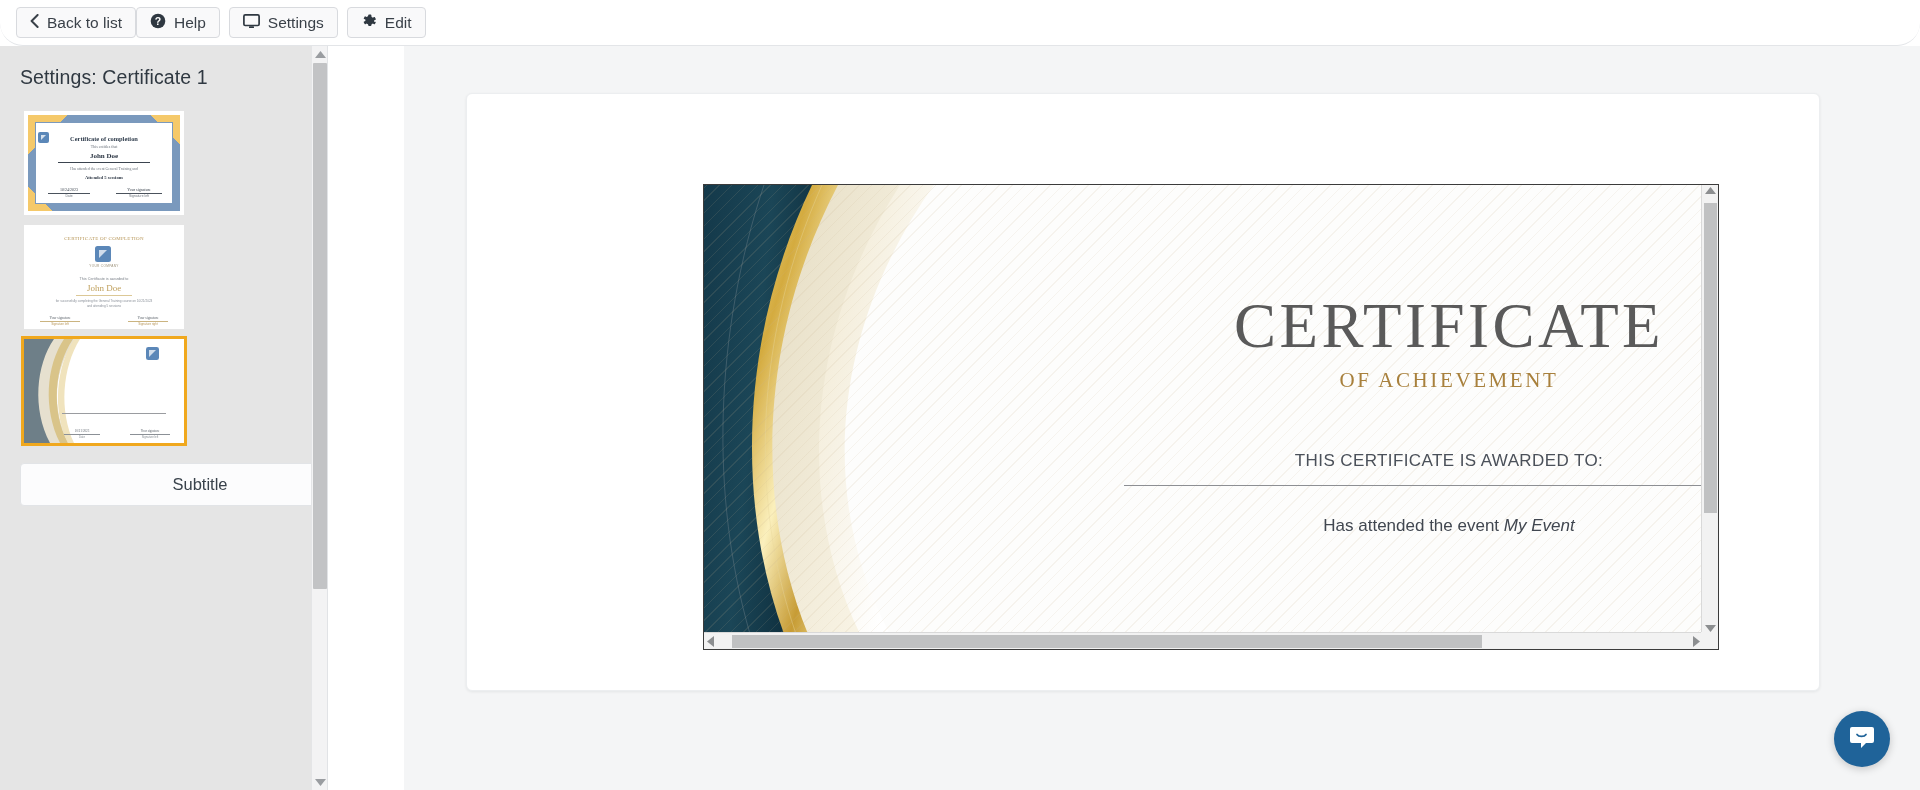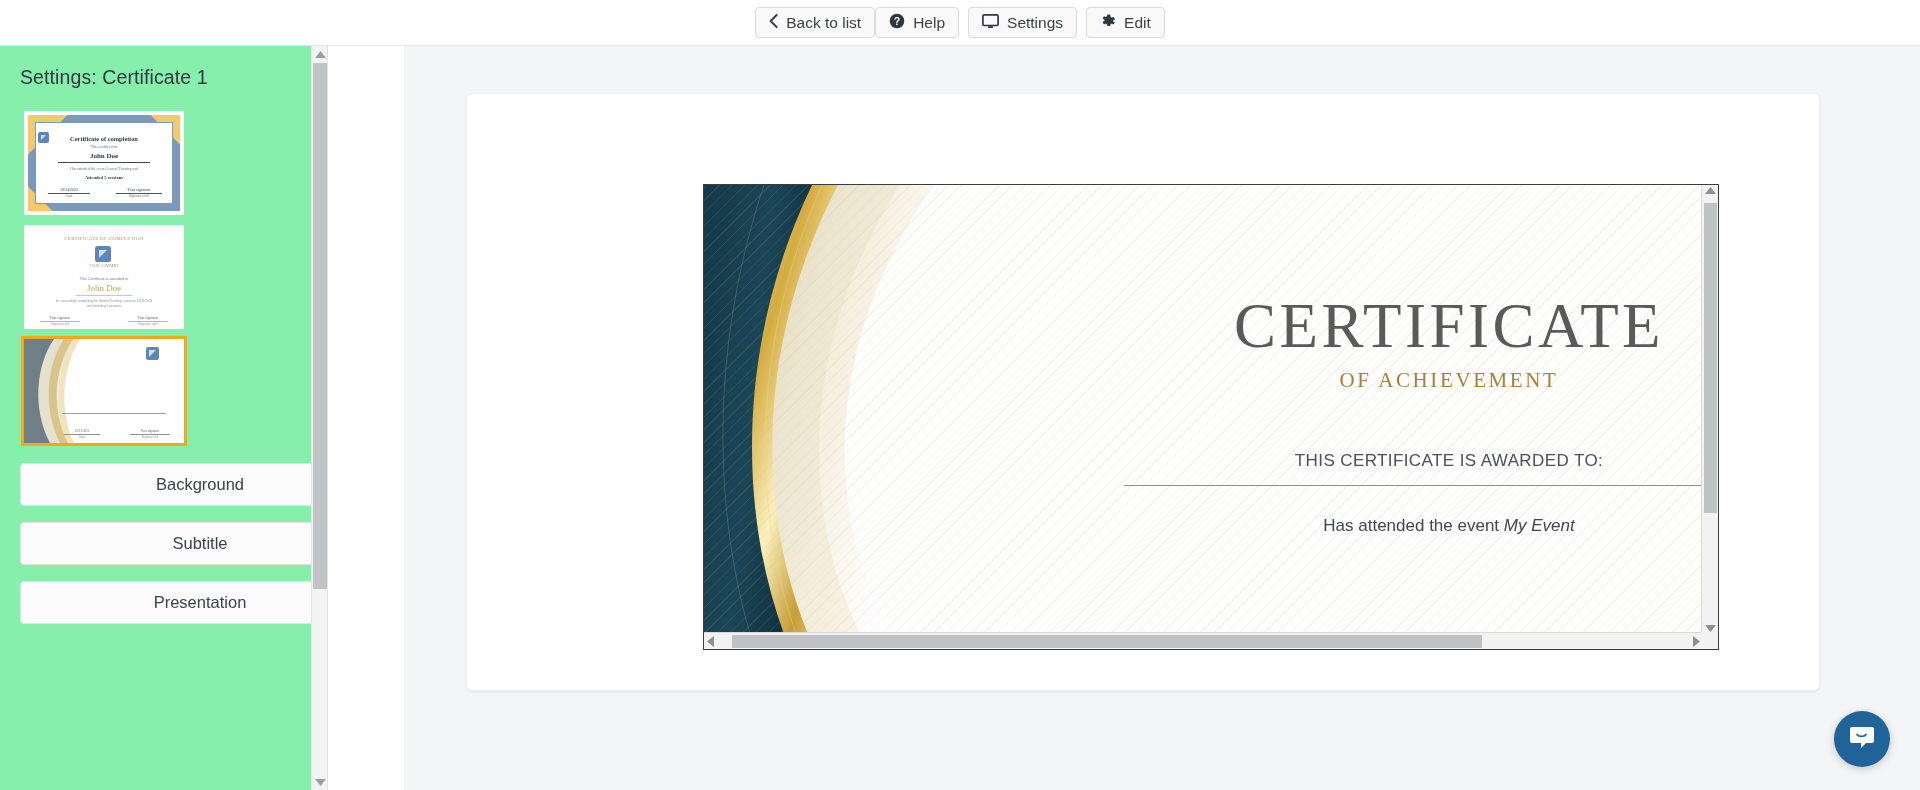--- a/index.html
+++ b/index.html
@@ -11,23 +11,24 @@
     color: #333b45;
   }
 
   
   .topbar {
     position: absolute; top: 0; left: 0;
     width: 1920px; height: 46px;
     background: #ffffff;
     border-bottom: 1px solid #e3e5e8;
     display: flex; align-items: center;
-    justify-content: center;
+    justify-content: flex-start;
     padding: 0 16px;
     z-index: 40;
+    border-radius: 23px;
   }
   .btn {
     display: inline-flex; align-items: center; gap: 8px;
     height: 31px; padding: 0 13px;
     background: #f9f9fa;
     border: 1px solid #d8dade;
     border-radius: 4px;
     font-size: 15.5px; color: #3a4149;
     cursor: pointer; white-space: nowrap;
     line-height: 1;
@@ -35,21 +36,21 @@
   .topbar-right { display: flex; gap: 9px; align-items: center; }
   .ic { display: inline-block; flex: none; }
 
   
   .stage { position: absolute; top: 46px; left: 0; width: 1920px; height: 744px; }
 
   
   .sidebar {
     position: absolute; left: 0; top: 0;
     width: 328px; height: 744px;
-    background: #86efac;
+    background: #e5e5e5;
     border-right: 1px solid #e1e3e6;
     overflow: hidden;
   }
   .side-inner { padding: 20px 24px 0 20px; width: 404px; }
   .side-title {
     font-size: 19.5px; color: #2f3841; font-weight: 400;
     margin-bottom: 22px; letter-spacing: .1px;
   }
   .side-sub {
     font-size: 16px; color: #6b7280; line-height: 1.42;
@@ -361,37 +362,21 @@
           <div style="position:absolute;left:40px;top:90px;width:36px;text-align:center;font-size:3.2px;color:#5f666e;font-family:'Liberation Serif',serif">10/21/2023</div>
           <div style="position:absolute;left:40px;top:95px;width:36px;height:1px;background:#8b9096"></div>
           <div style="position:absolute;left:40px;top:96px;width:36px;text-align:center;font-size:2.8px;color:#868c93">Date</div>
           <div style="position:absolute;right:14px;top:90px;width:40px;text-align:center;font-size:3.2px;color:#5f666e;font-family:'Liberation Serif',serif">Your signature</div>
           <div style="position:absolute;right:14px;top:95px;width:40px;height:1px;background:#8b9096"></div>
           <div style="position:absolute;right:14px;top:96px;width:40px;text-align:center;font-size:2.8px;color:#868c93">Signature left</div>
         </div>
       </div>
 
       <div class="acc plain">
-        <span>Background</span>
-        <span class="chev">
-          <svg width="10" height="17" viewBox="0 0 10 17">
-              <path d="M1.5 1L8.5 8.5 1.5 16" stroke="#6e767f" stroke-width="1.6" fill="none" stroke-linecap="round" stroke-linejoin="round"></path>
-            </svg>
-        </span>
-      </div>
-      <div class="acc plain">
         <span>Subtitle</span>
-        <span class="chev">
-          <svg width="10" height="17" viewBox="0 0 10 17">
-              <path d="M1.5 1L8.5 8.5 1.5 16" stroke="#6e767f" stroke-width="1.6" fill="none" stroke-linecap="round" stroke-linejoin="round"></path>
-            </svg>
-        </span>
-      </div>
-      <div class="acc plain">
-        <span>Presentation</span>
         <span class="chev">
           <svg width="10" height="17" viewBox="0 0 10 17">
               <path d="M1.5 1L8.5 8.5 1.5 16" stroke="#6e767f" stroke-width="1.6" fill="none" stroke-linecap="round" stroke-linejoin="round"></path>
             </svg>
         </span>
       </div>
     </div>
 
     <div class="sb-v">
       <div class="sb-arrow" style="top:0">

